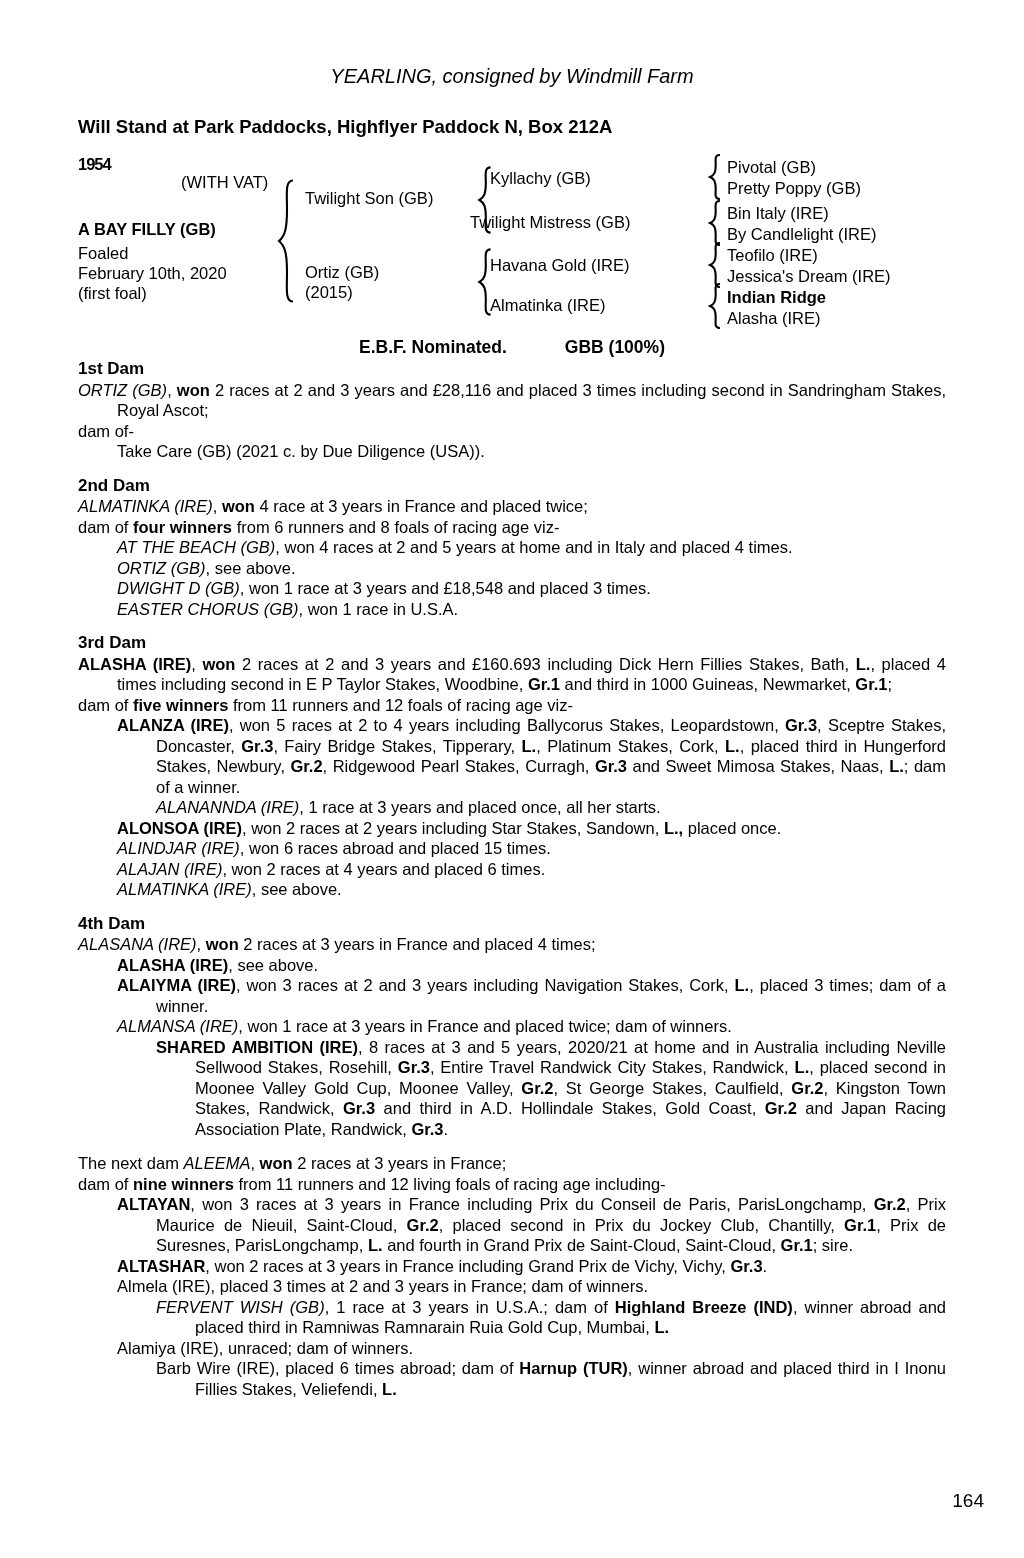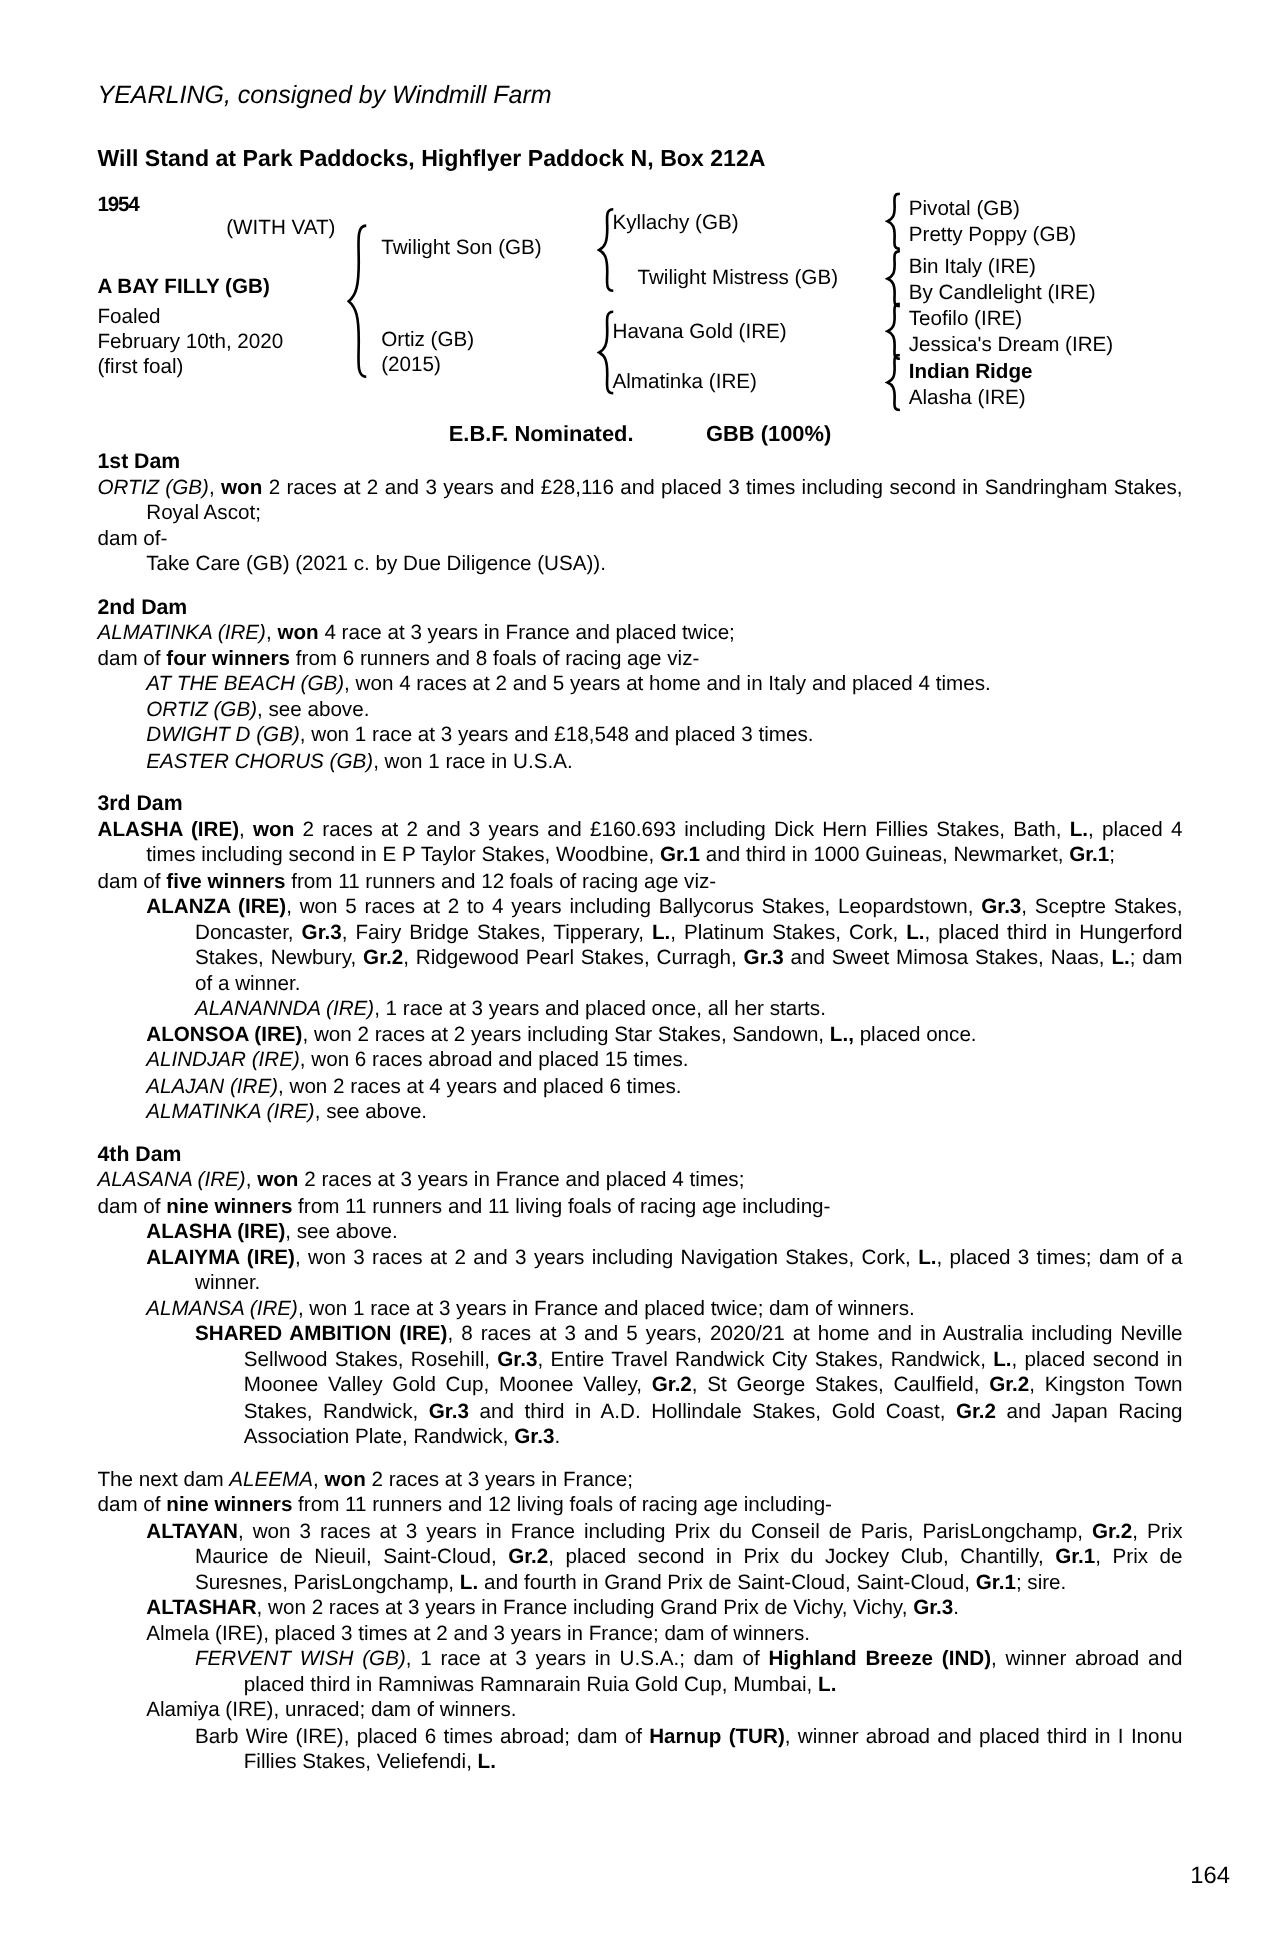--- a/index.html
+++ b/index.html
@@ -1,21 +1,21 @@
 <!DOCTYPE html>
 <html><head>
 <meta charset="utf-8">
 <style>
   html,body{margin:0;padding:0;}
   body{
     width:1024px;height:1558px;background:#ffffff;color:#000;
     font-family:"Liberation Sans", sans-serif;position:relative;overflow:hidden;
   }
   .content{position:absolute;left:78px;top:0;width:868px;}
-  .consign-header{margin-top:64px;text-align:left;font-style:italic;font-size:20px;line-height:24px;}
+  .consign-header{margin-top:64px;text-align:center;font-style:italic;font-size:20px;line-height:24px;}
   .stand-line{margin-top:28px;font-weight:bold;font-size:18.5px;line-height:22px;}
   
   .pedigree{position:relative;height:186px;margin-top:10px;}
   .pedigree .abs{position:absolute;white-space:nowrap;font-size:16.5px;line-height:20px;}
   .lot-number{font-size:40px;font-weight:bold;letter-spacing:-1px;line-height:40px;}
   .vat{font-size:16.5px;}
   .horse-name{font-weight:bold;font-size:17.5px;}
   .brace-svg{position:absolute;}
   .brace-svg path{stroke:#000;fill:none;stroke-width:2.1;vector-effect:non-scaling-stroke;}
   
@@ -73,21 +73,21 @@
       </svg>
     <svg class="brace-svg" style="left:630px;top:135px;" width="14" height="46" viewBox="0 0 20 100" preserveAspectRatio="none">
         <path d="M 17 2 C 9 2 11 12 11 25 C 11 40 9 46 3 50 C 9 54 11 60 11 75 C 11 88 9 98 17 98"></path>
       </svg>
 
     <div class="abs" style="left:227px;top:40px;">Twilight Son (GB)</div>
     <div class="abs" style="left:227px;top:114px;">Ortiz (GB)</div>
     <div class="abs" style="left:227px;top:134px;">(2015)</div>
 
     <div class="abs" style="left:412px;top:20px;">Kyllachy (GB)</div>
-    <div class="abs" style="left:432px;top:64px;">Twilight Mistress (GB)</div>
+    <div class="abs" style="left:392px;top:64px;">Twilight Mistress (GB)</div>
     <div class="abs" style="left:412px;top:107px;">Havana Gold (IRE)</div>
     <div class="abs" style="left:412px;top:147px;">Almatinka (IRE)</div>
 
     <div class="abs" style="left:649px;top:9px;">Pivotal (GB)</div>
     <div class="abs" style="left:649px;top:30px;">Pretty Poppy (GB)</div>
     <div class="abs" style="left:649px;top:55px;">Bin Italy (IRE)</div>
     <div class="abs" style="left:649px;top:76px;">By Candlelight (IRE)</div>
     <div class="abs" style="left:649px;top:97px;">Teofilo (IRE)</div>
     <div class="abs" style="left:649px;top:118px;">Jessica's Dream (IRE)</div>
     <div class="abs" style="left:649px;top:139px;font-weight:bold;">Indian Ridge</div>
@@ -122,21 +122,20 @@
         <p class="para hang2"><span class="b">ALANZA (IRE)</span><span>, won 5 races at 2 to 4 years including Ballycorus Stakes, Leopardstown, </span><span class="b">Gr.3</span><span>, Sceptre Stakes, Doncaster, </span><span class="b">Gr.3</span><span>, Fairy Bridge Stakes, Tipperary, </span><span class="b">L.</span><span>, Platinum Stakes, Cork, </span><span class="b">L.</span><span>, placed third in Hungerford Stakes, Newbury, </span><span class="b">Gr.2</span><span>, Ridgewood Pearl Stakes, Curragh, </span><span class="b">Gr.3</span><span> and Sweet Mimosa Stakes, Naas, </span><span class="b">L.</span><span>; dam of a winner.</span></p>
         <p class="para ind2"><span class="i">ALANANNDA (IRE)</span><span>, 1 race at 3 years and placed once, all her starts.</span></p>
         <p class="para hang2"><span class="b">ALONSOA (IRE)</span><span>, won 2 races at 2 years including Star Stakes, Sandown, </span><span class="b">L.,</span><span> placed once.</span></p>
         <p class="para hang2"><span class="i">ALINDJAR (IRE)</span><span>, won 6 races abroad and placed 15 times.</span></p>
         <p class="para hang2"><span class="i">ALAJAN (IRE)</span><span>, won 2 races at 4 years and placed 6 times.</span></p>
         <p class="para hang2"><span class="i">ALMATINKA (IRE)</span><span>, see above.</span></p>
       </div>
       <div class="section">
         <div class="sec-heading">4th Dam</div>
         <p class="para hang1"><span class="i">ALASANA (IRE)</span><span>, </span><span class="b">won</span><span> 2 races at 3 years in France and placed 4 times;</span></p>
-        <p class="para hang1"><span>dam of </span><span class="b">nine winners</span><span> from 11 runners and 11 living foals of racing age including-</span></p>
         <p class="para hang2"><span class="b">ALASHA (IRE)</span><span>, see above.</span></p>
         <p class="para hang2"><span class="b">ALAIYMA (IRE)</span><span>, won 3 races at 2 and 3 years including Navigation Stakes, Cork, </span><span class="b">L.</span><span>, placed 3 times; dam of a winner.</span></p>
         <p class="para hang2"><span class="i">ALMANSA (IRE)</span><span>, won 1 race at 3 years in France and placed twice; dam of winners.</span></p>
         <p class="para hang3"><span class="b">SHARED AMBITION (IRE)</span><span>, 8 races at 3 and 5 years, 2020/21 at home and in Australia including Neville Sellwood Stakes, Rosehill, </span><span class="b">Gr.3</span><span>, Entire Travel Randwick City Stakes, Randwick, </span><span class="b">L.</span><span>, placed second in Moonee Valley Gold Cup, Moonee Valley, </span><span class="b">Gr.2</span><span>, St George Stakes, Caulfield, </span><span class="b">Gr.2</span><span>, Kingston Town Stakes, Randwick, </span><span class="b">Gr.3</span><span> and third in A.D. Hollindale Stakes, Gold Coast, </span><span class="b">Gr.2</span><span> and Japan Racing Association Plate, Randwick, </span><span class="b">Gr.3</span><span>.</span></p>
       </div>
       <div class="section">
         <p class="para hang1"><span>The next dam </span><span class="i">ALEEMA</span><span>, </span><span class="b">won</span><span> 2 races at 3 years in France;</span></p>
         <p class="para hang1"><span>dam of </span><span class="b">nine winners</span><span> from 11 runners and 12 living foals of racing age including-</span></p>
         <p class="para hang2"><span class="b">ALTAYAN</span><span>, won 3 races at 3 years in France including Prix du Conseil de Paris, ParisLongchamp, </span><span class="b">Gr.2</span><span>, Prix Maurice de Nieuil, Saint-Cloud, </span><span class="b">Gr.2</span><span>, placed second in Prix du Jockey Club, Chantilly, </span><span class="b">Gr.1</span><span>, Prix de Suresnes, ParisLongchamp, </span><span class="b">L.</span><span> and fourth in Grand Prix de Saint-Cloud, Saint-Cloud, </span><span class="b">Gr.1</span><span>; sire.</span></p>
         <p class="para hang2"><span class="b">ALTASHAR</span><span>, won 2 races at 3 years in France including Grand Prix de Vichy, Vichy, </span><span class="b">Gr.3</span><span>.</span></p>

